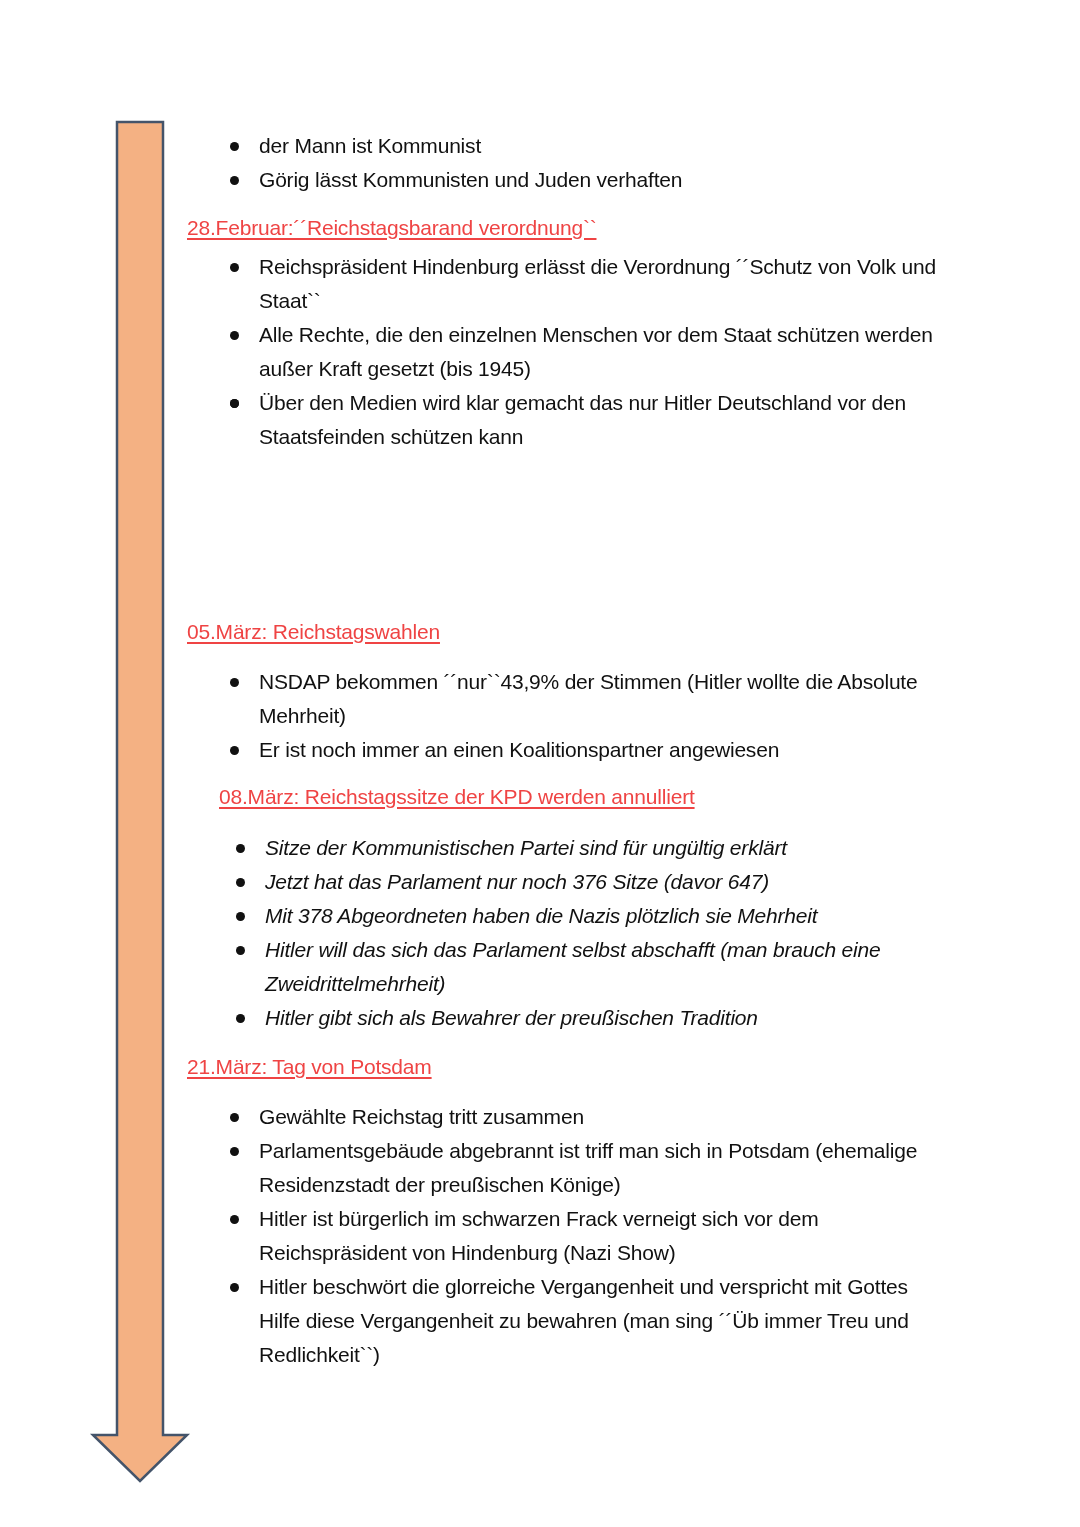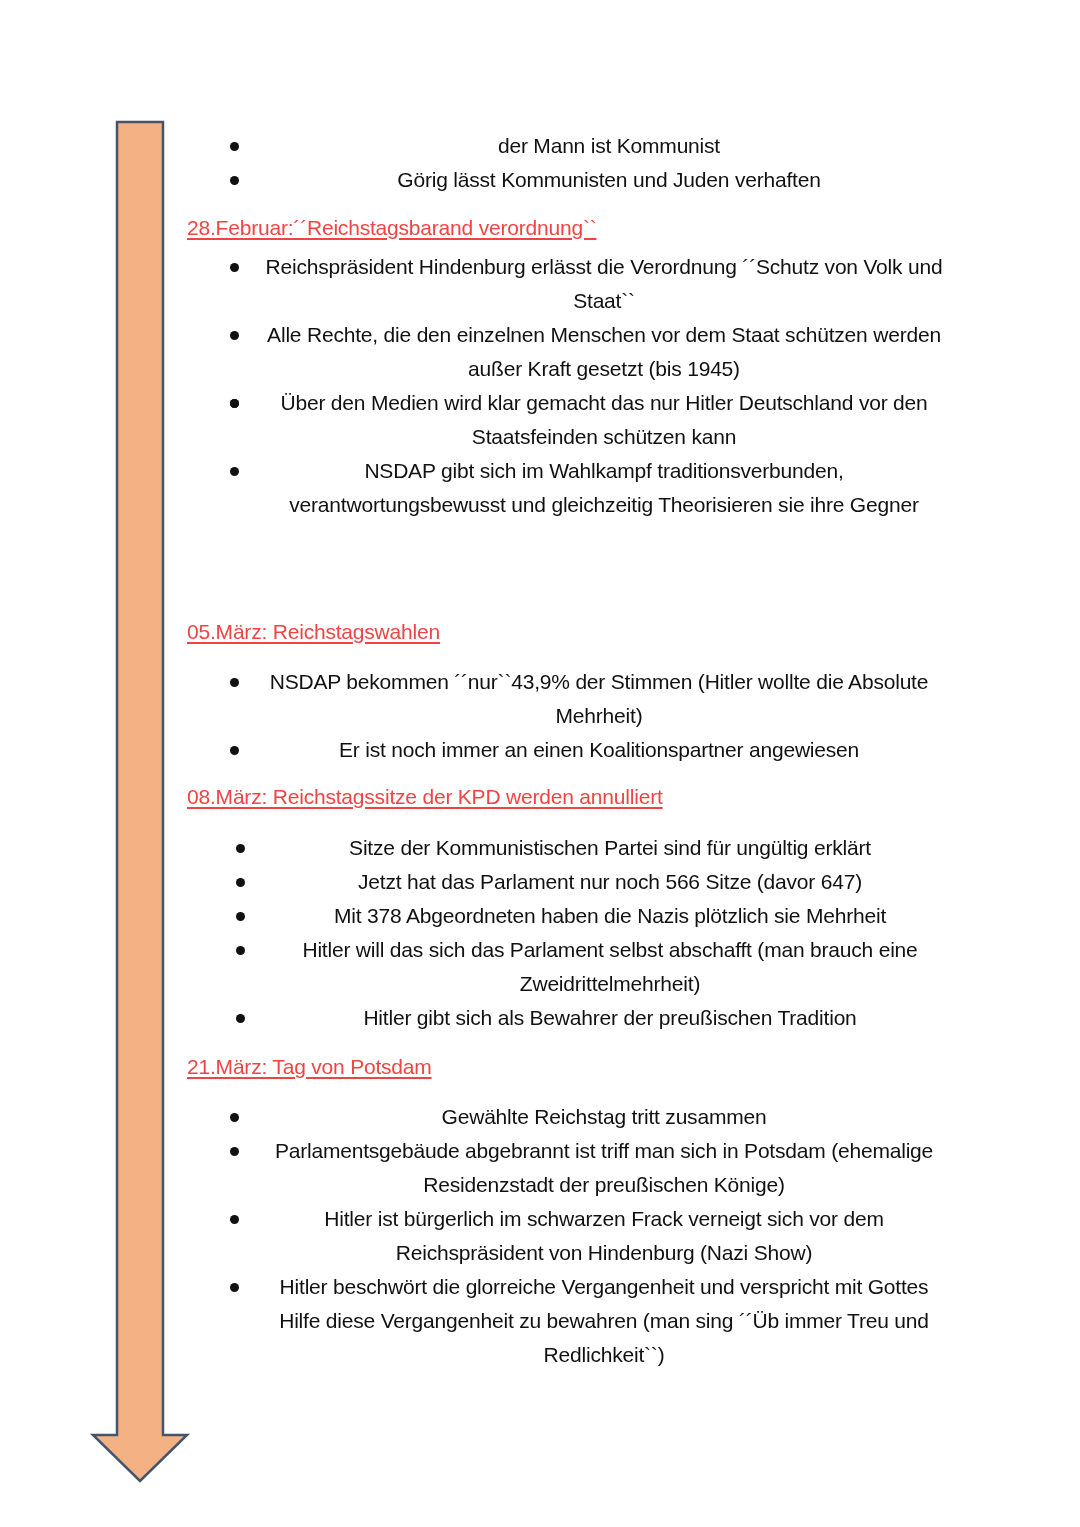--- a/index.html
+++ b/index.html
@@ -4,21 +4,21 @@
 <style>
   html, body { margin: 0; padding: 0; background: #ffffff; }
   body { width: 1080px; height: 1527px; position: relative; overflow: hidden;
          font-family: "Liberation Sans", sans-serif; color: #111; }
   #arrow { position: absolute; left: 0; top: 0; }
   .heading { position: absolute; left: 187px; font-size: 21px; color: #ef4444;
              text-decoration: underline; text-underline-offset: 3px; white-space: nowrap;
              letter-spacing: -0.2px; }
   ul.bullets { position: absolute; margin: 0; padding: 0; list-style: none; width: 700px; }
   ul.bullets li { position: relative; font-size: 21px; line-height: 34px; padding-left: 0;
-                  letter-spacing: -0.2px; text-align: center; }
+                  letter-spacing: -0.2px; }
   ul.bullets li .dot { position: absolute; left: -29px; top: 13px; width: 9px; height: 9px;
                        border-radius: 50%; background: #111; }
 </style>
 </head>
 <body>
 
 <svg id="arrow" width="200" height="1527" viewBox="0 0 200 1527">
   <polygon points="117,122 163,122 163,1435 187,1435 140,1481 93,1435 117,1435" fill="#F4B183" stroke="#44546A" stroke-width="2.5" stroke-linejoin="miter"></polygon>
 </svg>
 
@@ -26,33 +26,32 @@
   <li><span class="dot"></span><span>der Mann ist Kommunist</span></li>
   <li><span class="dot"></span><span>Görig lässt Kommunisten und Juden verhaften</span></li>
 </ul>
 
 <div class="heading" style="top:216px;">28.Februar:´´Reichstagsbarand verordnung``</div>
 <ul class="bullets" style="left:259px; top:250px; width:690px;">
   <li><span class="dot"></span><span>Reichspräsident Hindenburg erlässt die Verordnung ´´Schutz von Volk und Staat``</span></li>
   <li><span class="dot"></span><span>Alle Rechte, die den einzelnen Menschen vor dem Staat schützen werden außer Kraft gesetzt (bis 1945)</span></li>
   <li><span class="dot"></span></li>
   <li><span class="dot"></span><span>Über den Medien wird klar gemacht das nur Hitler Deutschland vor den Staatsfeinden schützen kann</span></li>
-  <li><span class="dot"></span><span>NSDAP gibt sich im Wahlkampf traditionsverbunden, verantwortungsbewusst und gleichzeitig Theorisieren  sie ihre Gegner</span></li>
 </ul>
 
 <div class="heading" style="top:620px;">05.März: Reichstagswahlen</div>
 <ul class="bullets" style="left:259px; top:665px; width:680px;">
   <li><span class="dot"></span><span>NSDAP bekommen ´´nur``43,9% der Stimmen (Hitler wollte die Absolute Mehrheit)</span></li>
   <li><span class="dot"></span><span>Er ist noch immer an einen Koalitionspartner angewiesen</span></li>
 </ul>
 
-<div class="heading" style="top:785px;">08.März: Reichstagssitze der KPD werden annulliert</div>
-<ul class="bullets" style="left:265px; top:831px; width:690px;">
+<div class="heading" style="top:785px;margin-left:32px;">08.März: Reichstagssitze der KPD werden annulliert</div>
+<ul class="bullets" style="left:265px; top:831px; width:690px;font-style:italic;">
   <li><span class="dot"></span><span>Sitze der Kommunistischen Partei sind für ungültig erklärt</span></li>
-  <li><span class="dot"></span><span>Jetzt hat das Parlament nur noch 566 Sitze (davor 647)</span></li>
+  <li><span class="dot"></span><span>Jetzt hat das Parlament nur noch 376 Sitze (davor 647)</span></li>
   <li><span class="dot"></span><span>Mit 378 Abgeordneten haben die Nazis plötzlich sie Mehrheit</span></li>
   <li><span class="dot"></span><span>Hitler will das sich das Parlament selbst abschafft (man brauch eine Zweidrittelmehrheit)</span></li>
   <li><span class="dot"></span><span>Hitler gibt sich als Bewahrer der preußischen Tradition</span></li>
 </ul>
 
 <div class="heading" style="top:1055px;">21.März: Tag von Potsdam</div>
 <ul class="bullets" style="left:259px; top:1100px; width:690px;">
   <li><span class="dot"></span><span>Gewählte Reichstag tritt zusammen</span></li>
   <li><span class="dot"></span><span>Parlamentsgebäude abgebrannt ist triff man sich in Potsdam (ehemalige Residenzstadt der preußischen Könige)</span></li>
   <li><span class="dot"></span><span>Hitler ist bürgerlich im schwarzen Frack verneigt sich vor dem Reichspräsident von Hindenburg (Nazi Show)</span></li>

